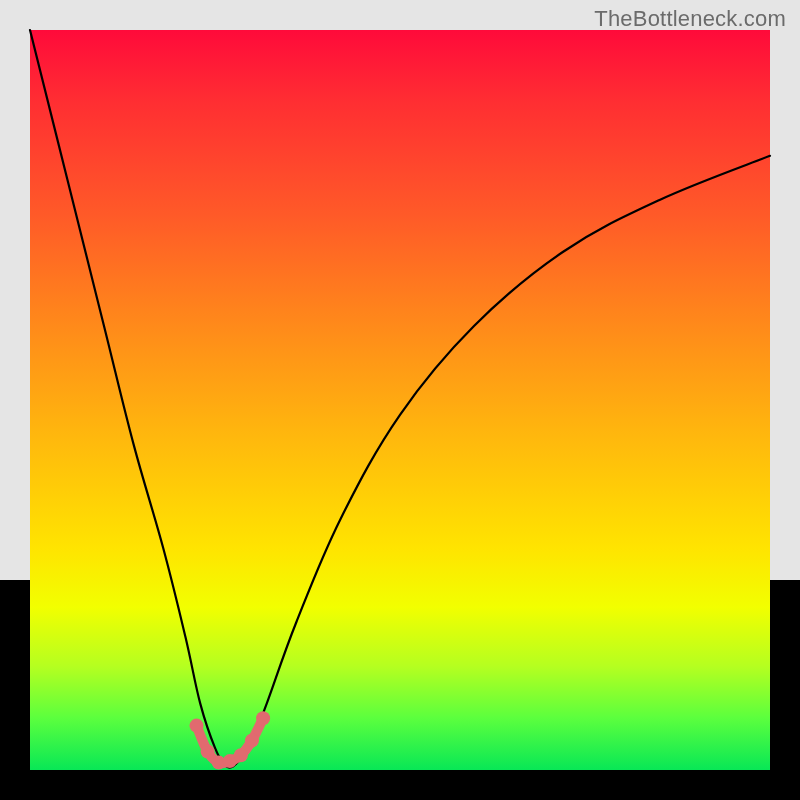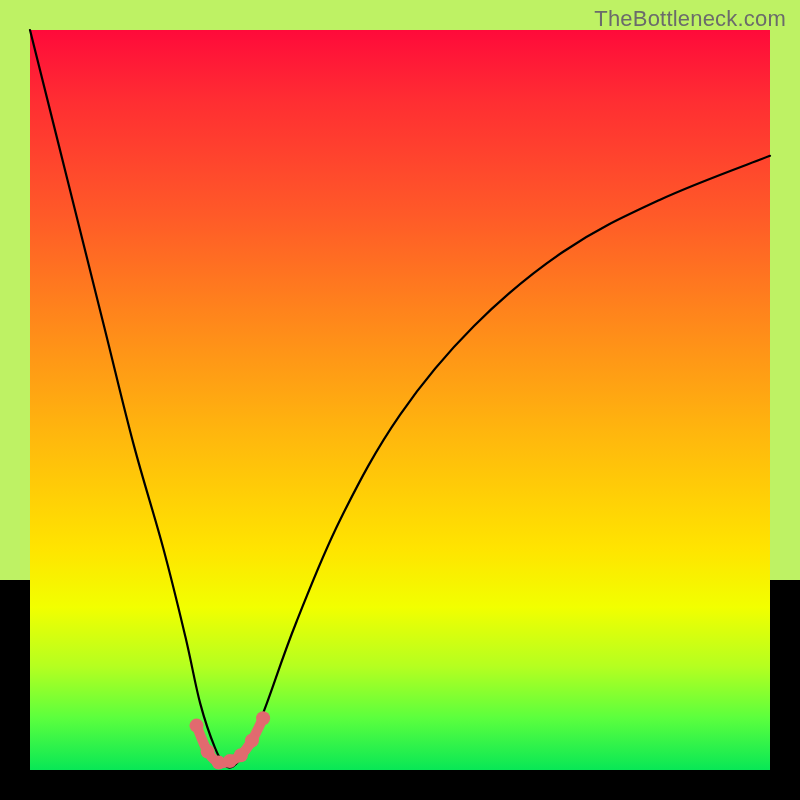--- a/index.html
+++ b/index.html
@@ -8,21 +8,21 @@
     width: 800px;
     height: 800px;
     background: #000;
     overflow: hidden;
     font-family: Arial, Helvetica, sans-serif;
   }
   .frame {
     position: relative;
     width: 800px;
     height: 580px;
-    background: #bef264;
+    background: #e5e5e5;
   }
   .plot-area {
     position: absolute;
     left: 30px;
     top: 30px;
     width: 740px;
     height: 740px;
     
     background: linear-gradient(
       to bottom,

